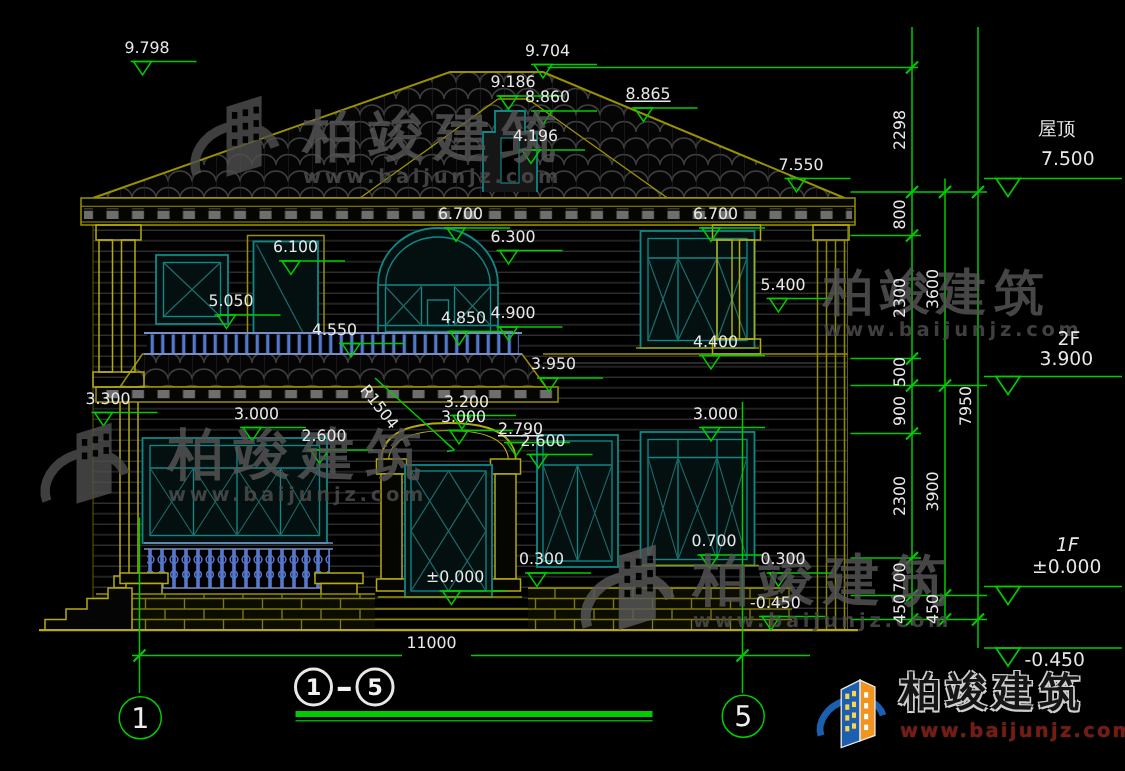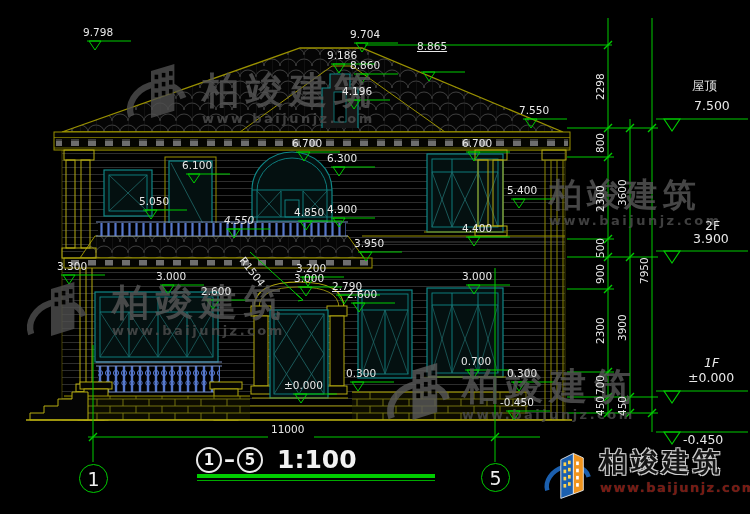--- a/index.html
+++ b/index.html
@@ -340,32 +340,32 @@
 <div class="wm" style="left:462px;top:368px;">
   <span class="wm-t">柏竣建筑</span>
   <span class="wm-u">www.baijunjz.com</span>
 </div>
 
 <div id="labels">
       <span class="dim" style="left: 83px; top: 27px;">9.798</span>
       <span class="dim" style="left: 350px; top: 29px;">9.704</span>
       <span class="dim" style="left: 327px; top: 50px;">9.186</span>
       <span class="dim" style="left: 350px; top: 60px;">8.860</span>
-      <span class="dim" style="left: 417px; top: 41px; text-decoration: underline;">8.865</span>
+      <span class="dim" style="left: 417px; top: 58px; text-decoration: underline;">8.865</span>
       <span class="dim" style="left: 342px; top: 86px;">4.196</span>
       <span class="dim" style="left: 519px; top: 105px;">7.550</span>
       <span class="dim" style="left: 292px; top: 138px;">6.700</span>
       <span class="dim" style="left: 462px; top: 138px;">6.700</span>
       <span class="dim" style="left: 327px; top: 153px; text-align: center;">6.300</span>
       <span class="dim" style="left: 182px; top: 160px;">6.100</span>
       <span class="dim" style="left: 507px; top: 185px;">5.400</span>
       <span class="dim" style="left: 139px; top: 196px; text-align: center;">5.050</span>
       <span class="dim" style="left: 327px; top: 204px;">4.900</span>
       <span class="dim" style="left: 294px; top: 207px;">4.850</span>
-      <span class="dim" style="left: 224px; top: 215px; font-style: italic;">4.550</span>
+      <span class="dim" style="left: 208px; top: 215px;">4.550</span>
       <span class="dim" style="left: 462px; top: 223px;">4.400</span>
       <span class="dim" style="left: 354px; top: 238px;">3.950</span>
       <span class="dim" style="left: 57px; top: 261px;">3.300</span>
       <span class="dim" style="left: 296px; top: 263px; text-align: center;">3.200</span>
       <span class="dim" style="left: 294px; top: 273px;">3.000</span>
       <span class="dim" style="left: 156px; top: 271px;">3.000</span>
       <span class="dim" style="left: 462px; top: 271px;">3.000</span>
       <span class="dim" style="left: 332px; top: 281px; text-decoration: underline;">2.790</span>
       <span class="dim" style="left: 347px; top: 289px;">2.600</span>
       <span class="dim" style="left: 201px; top: 286px;">2.600</span>
@@ -394,21 +394,20 @@
       <span class="dim vert" style="left: 617px; top: 206px;">3600</span>
       <span class="dim vert" style="left: 617px; top: 341px;">3900</span>
       <span class="dim vert" style="left: 617px; top: 416px;">450</span>
       <span class="dim vert" style="left: 639px; top: 284px;">7950</span>
     </div>
 
 <div id="title-block">
   <span class="tc">1</span>
   <span class="tdash">–</span>
   <span class="tc">5</span>
-  <span id="title-scale">1:100</span>
 </div>
 <div id="title-underline">
   <div class="u1"></div>
       <div class="u2"></div>
 </div>
 
 <div class="axis-bubble" style="left:79px;top:464px;">
   <span>1</span>
 </div>
 <div class="axis-bubble" style="left:481px;top:463px;">

